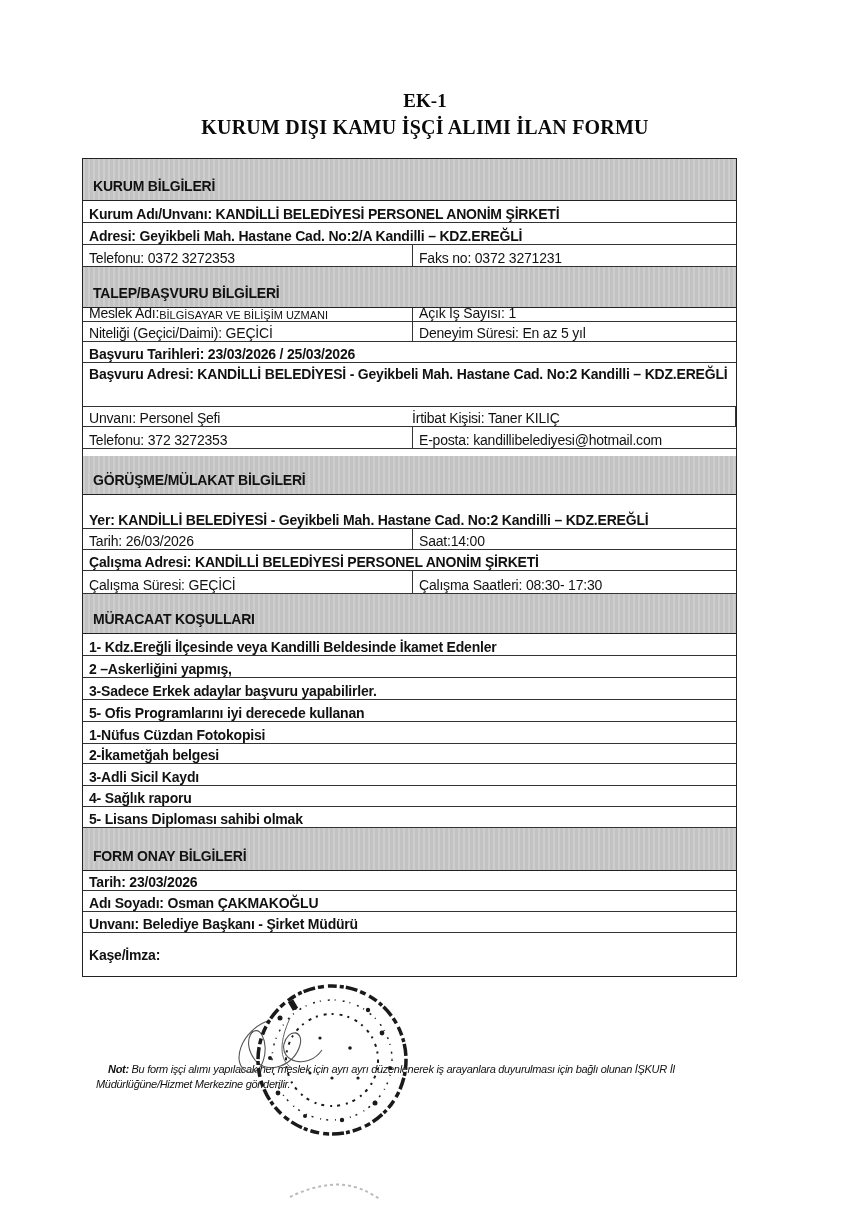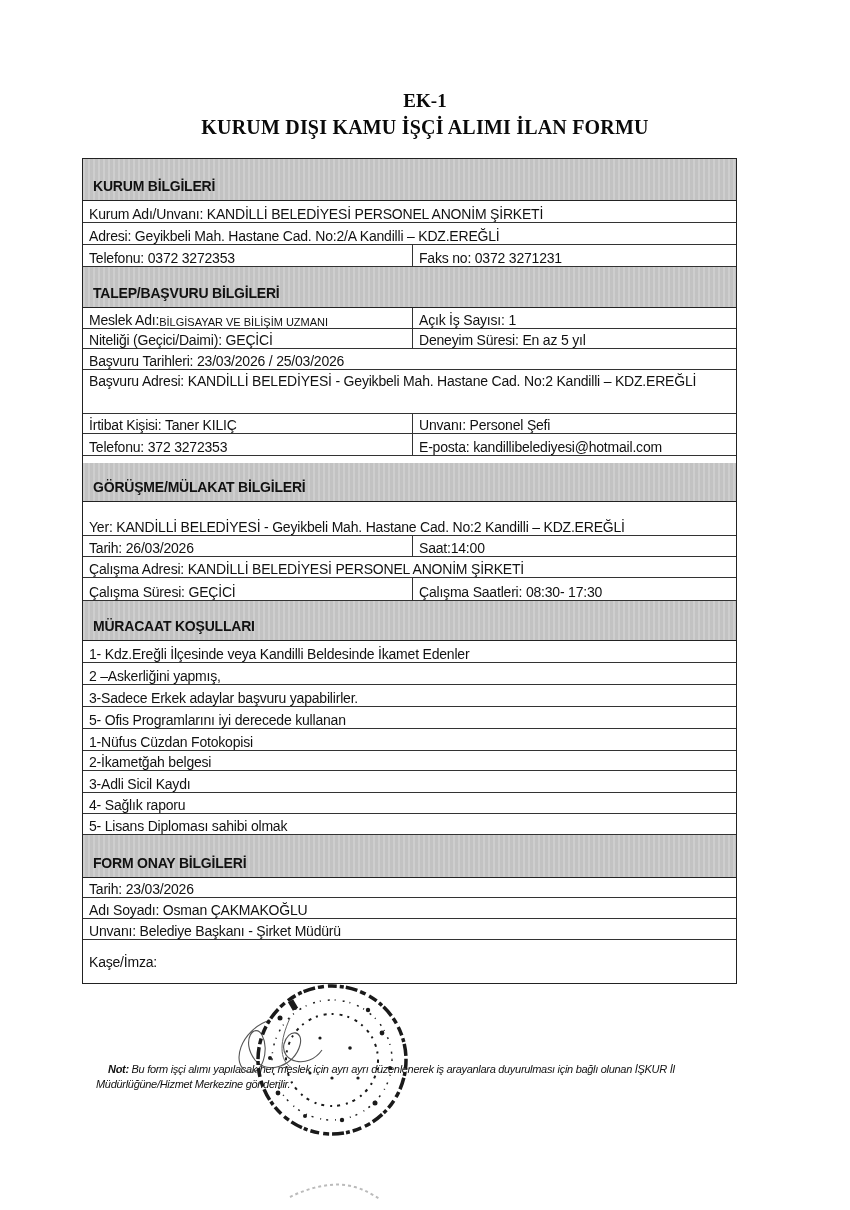--- a/index.html
+++ b/index.html
@@ -39,21 +39,21 @@
       font-size: 14px; background: #fff;
     }
     .row:last-child { border-bottom: none; }
     .cell {
       padding: 1px 6px 0 6px; box-sizing: border-box; white-space: nowrap;
       display: flex; align-items: flex-end; overflow: hidden;
       letter-spacing: -0.2px;
     }
     .cell.left { width: 330px; border-right: 1.2px solid #333; }
     .cell.right { flex: 1; }
-    .cell.full { flex: 1; }
+    .cell.full { flex: 1; font-weight: bold; }
     .small-caps { font-size: 11px; letter-spacing: 0; }
     .wrap { white-space: normal; line-height: 20px; align-items: flex-start; padding-top: 1px; }
     .note {
       position: absolute; left: 96px; top: 1062px; width: 660px;
       font-size: 11px; font-style: italic; line-height: 15px; color: #111;
       letter-spacing: -0.3px;
     }
     .note b { font-weight: bold; margin-left: 12px; }
     .stamp {
       position: absolute; left: 250px; top: 978px; width: 165px; height: 165px;
@@ -82,40 +82,40 @@
   </div>
   <div class="row" style="height:22px;">
     <div class="cell full">Adresi: Geyikbeli Mah. Hastane Cad. No:2/A Kandilli – KDZ.EREĞLİ</div>
   </div>
   <div class="row" style="height:22px;">
     <div class="cell left">Telefonu: 0372 3272353</div>
     <div class="cell right">Faks no: 0372 3271231</div>
   </div>
 
   <div class="sec" style="height:41px;">TALEP/BAŞVURU BİLGİLERİ</div>
-  <div class="row" style="height:21px;">
+  <div class="row" style="height:14px;">
     <div class="cell left">
       <span>Meslek Adı: </span>
       <span class="small-caps">BİLGİSAYAR VE BİLİŞİM UZMANI</span>
     </div>
     <div class="cell right">Açık İş Sayısı:  1</div>
   </div>
   <div class="row" style="height:20px;">
     <div class="cell left">Niteliği (Geçici/Daimi):  GEÇİCİ</div>
     <div class="cell right">Deneyim Süresi: En az 5 yıl</div>
   </div>
   <div class="row" style="height:21px;">
     <div class="cell full">Başvuru Tarihleri:  23/03/2026  /  25/03/2026</div>
   </div>
   <div class="row" style="height:44px;">
     <div class="cell full wrap">Başvuru Adresi: KANDİLLİ BELEDİYESİ - Geyikbeli Mah. Hastane Cad. No:2 Kandilli – KDZ.EREĞLİ</div>
   </div>
   <div class="row" style="height:20px;">
+    <div class="cell right">Unvanı: Personel Şefi</div>
     <div class="cell left">İrtibat Kişisi: Taner KILIÇ</div>
-    <div class="cell right">Unvanı: Personel Şefi</div>
   </div>
   <div class="row" style="height:22px;">
     <div class="cell left">Telefonu: 372 3272353</div>
     <div class="cell right">E-posta: kandillibelediyesi@hotmail.com</div>
   </div>
 
   <div class="sec" style="height:39px;margin-top:7px;">GÖRÜŞME/MÜLAKAT BİLGİLERİ</div>
   <div class="row" style="height:34px;">
     <div class="cell full">Yer: KANDİLLİ BELEDİYESİ - Geyikbeli Mah. Hastane Cad. No:2 Kandilli – KDZ.EREĞLİ</div>
   </div>

